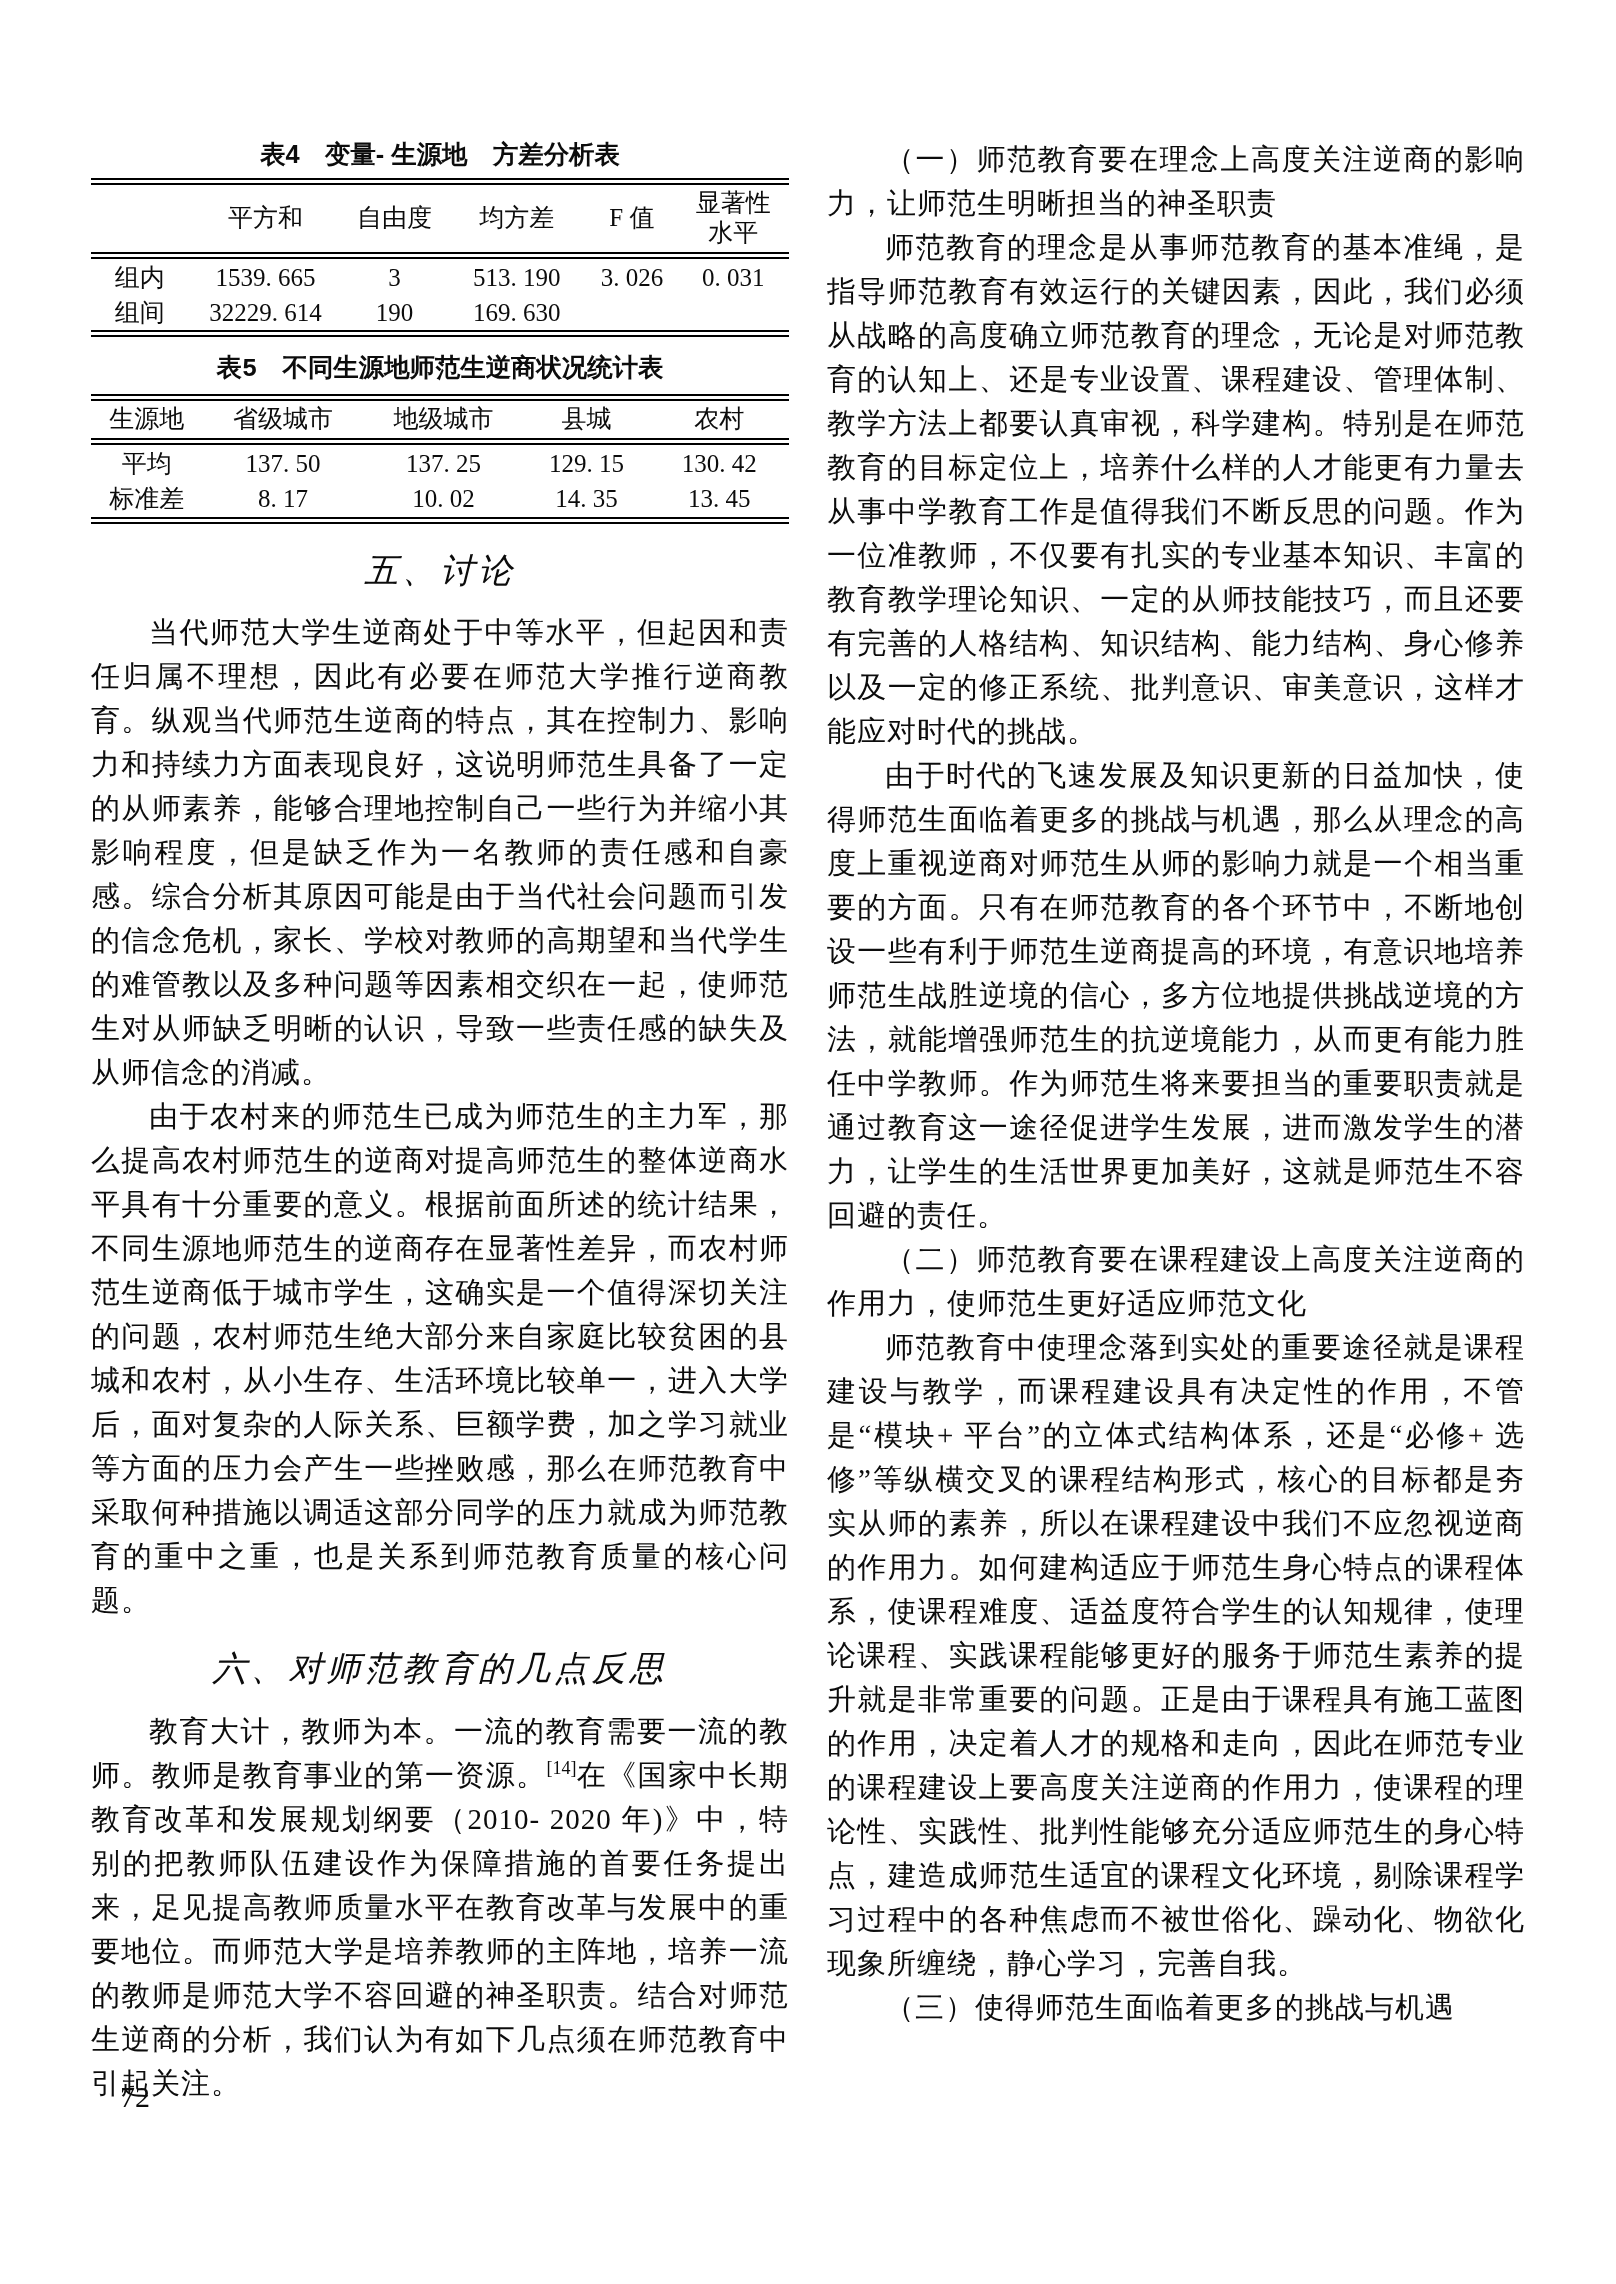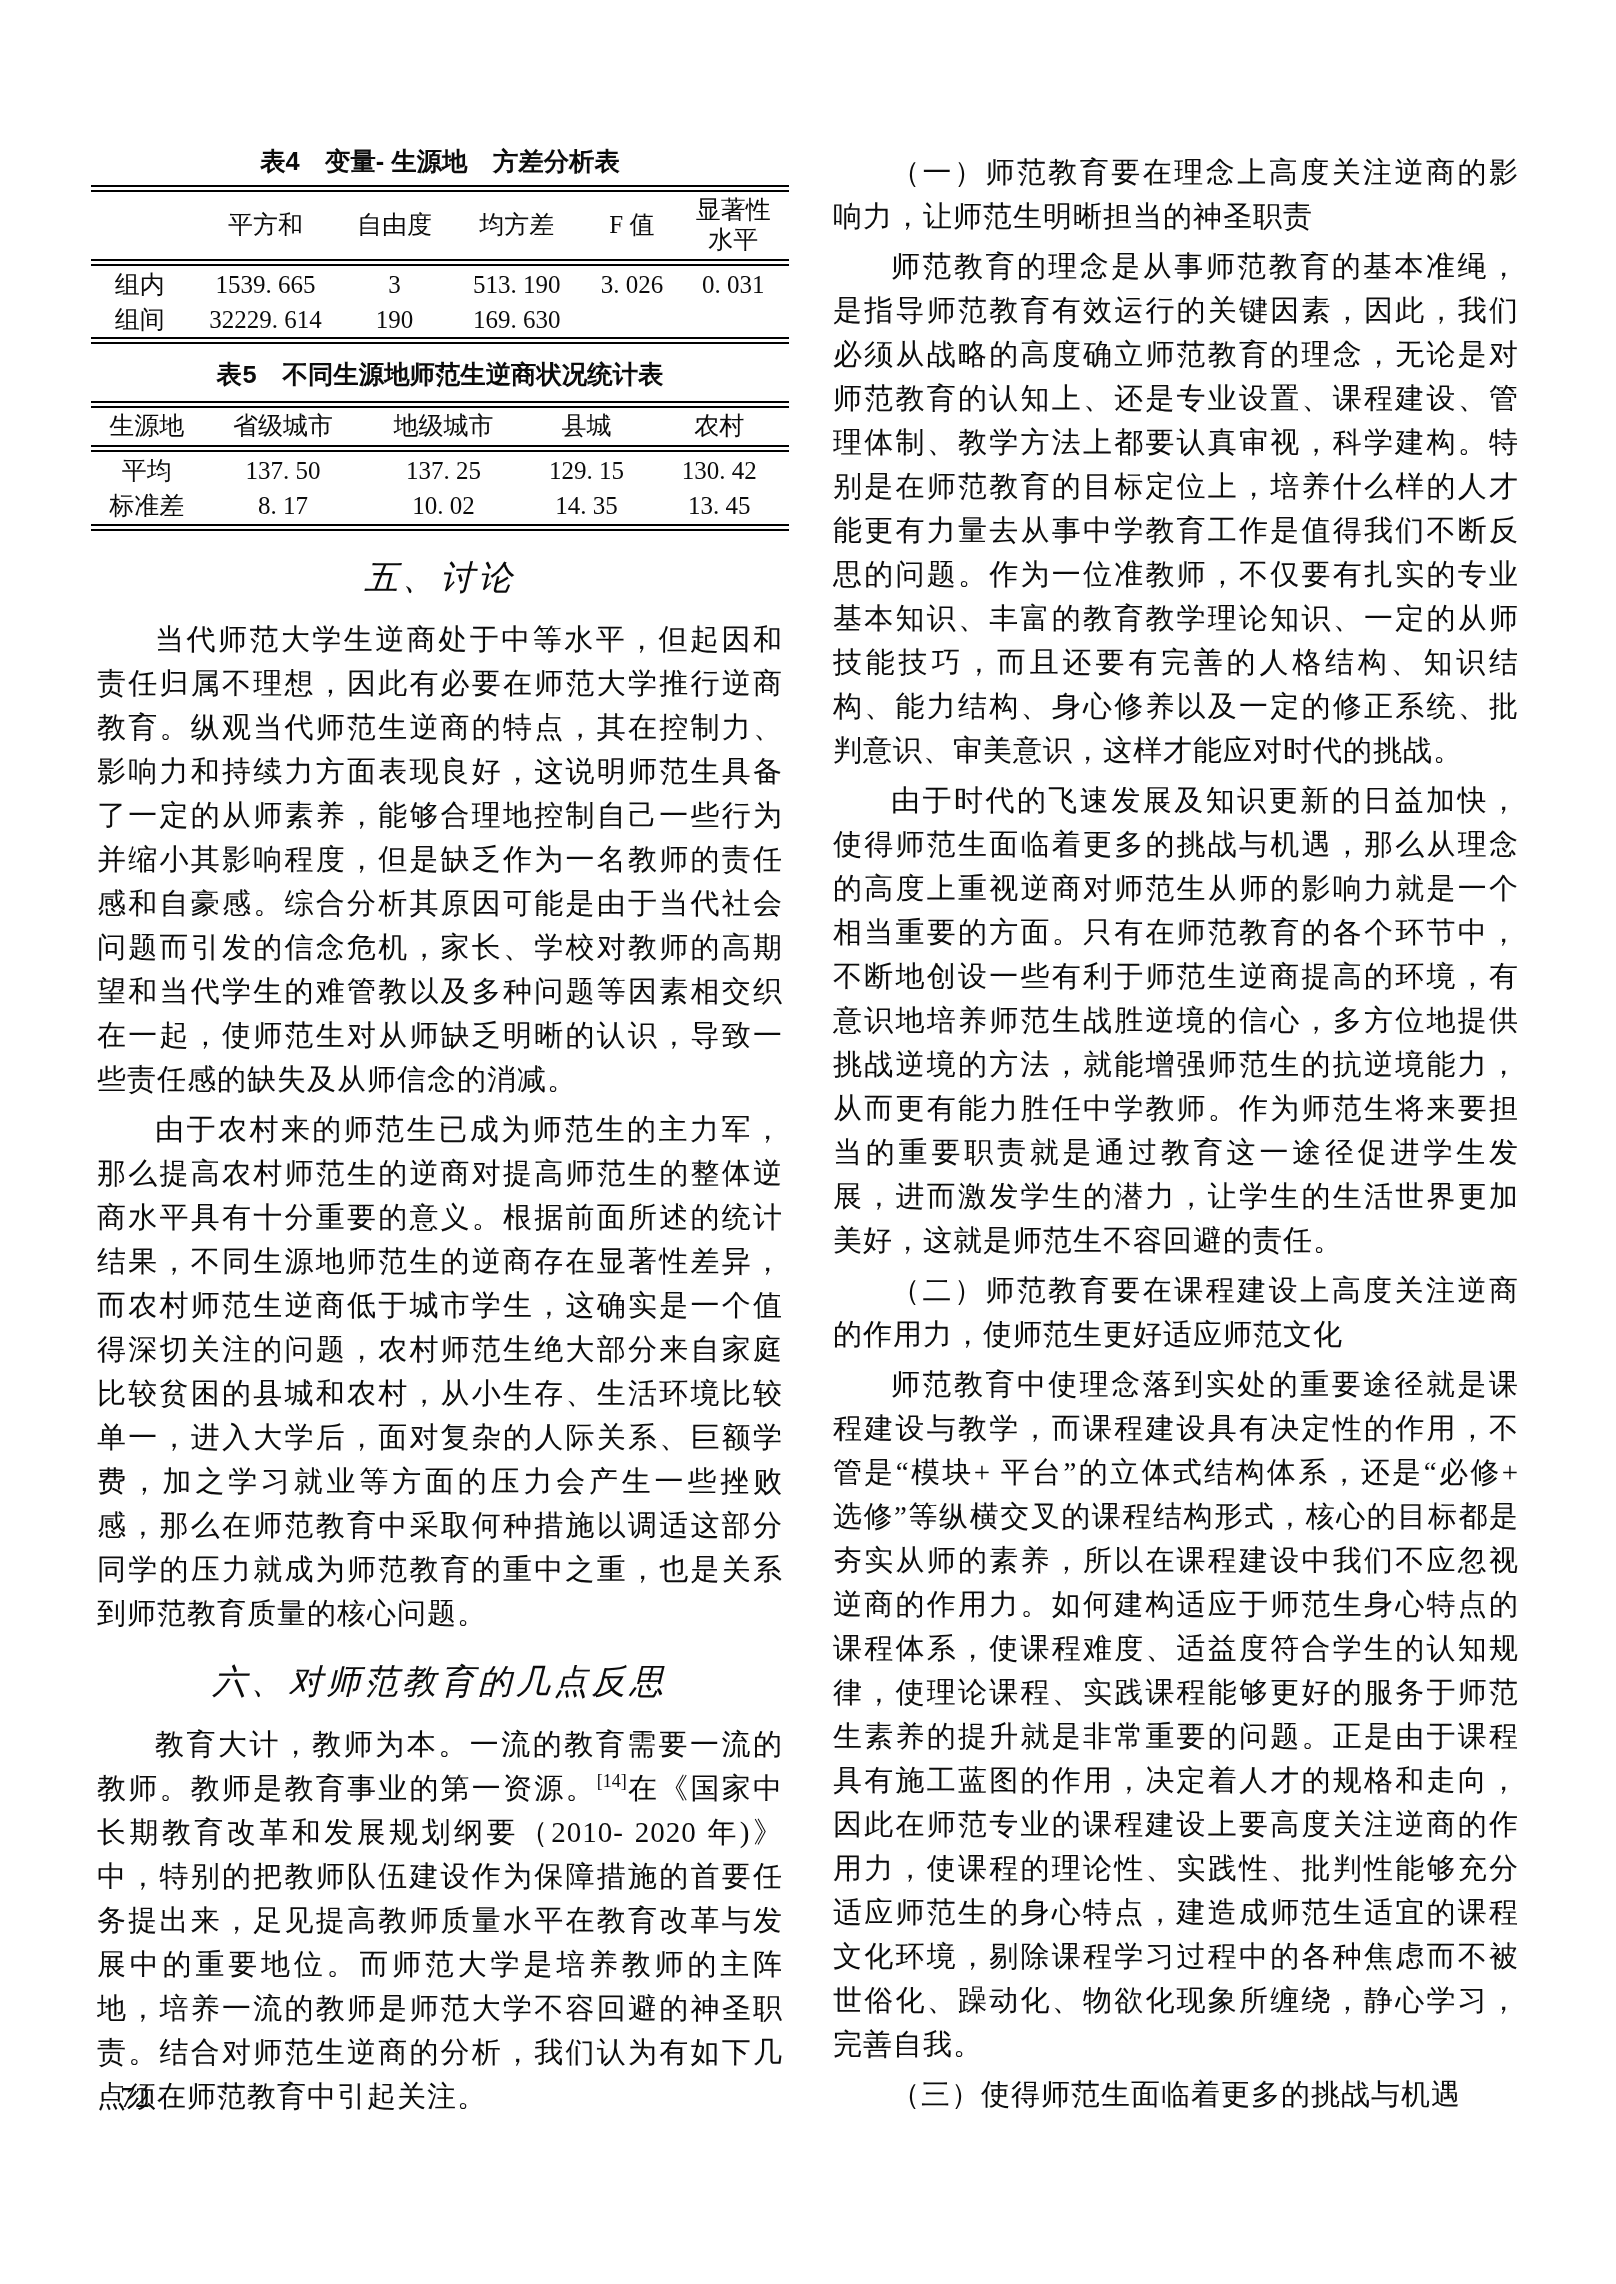--- a/index.html
+++ b/index.html
@@ -3,25 +3,25 @@
 <meta charset="utf-8">
 <style>
   * { margin:0; padding:0; box-sizing:border-box; }
   html,body { width:1616px; height:2284px; }
   body {
     background:#ffffff;
     color:#0c0c0c;
     font-family:"Liberation Serif","DejaVu Serif",serif;
   }
   .page { position:relative; width:1616px; height:2284px; overflow:hidden; background:#ffffff; }
-  .columns { position:absolute; left:91px; top:144px; width:1434px; display:flex; column-gap:38px; }
+  .columns { position:absolute; left:91px; top:137px; width:1434px; display:flex; column-gap:38px; }
   .col { width:698px; }
 
   .body-text { font-size:29px; line-height:44px; text-align:justify; letter-spacing:1px; }
-  p.para { text-indent:2em; margin:6px; }
+  p.para { text-indent:2em; margin:0; }
 
   .section-heading {
     font-size:34px; line-height:40px; font-weight:normal;
     text-align:center; letter-spacing:3.9px;
     margin:27px 0 19.5px;
     font-style:italic;
   }
 
   .tbl-title {
     font-family:"Liberation Sans","DejaVu Sans",sans-serif;

